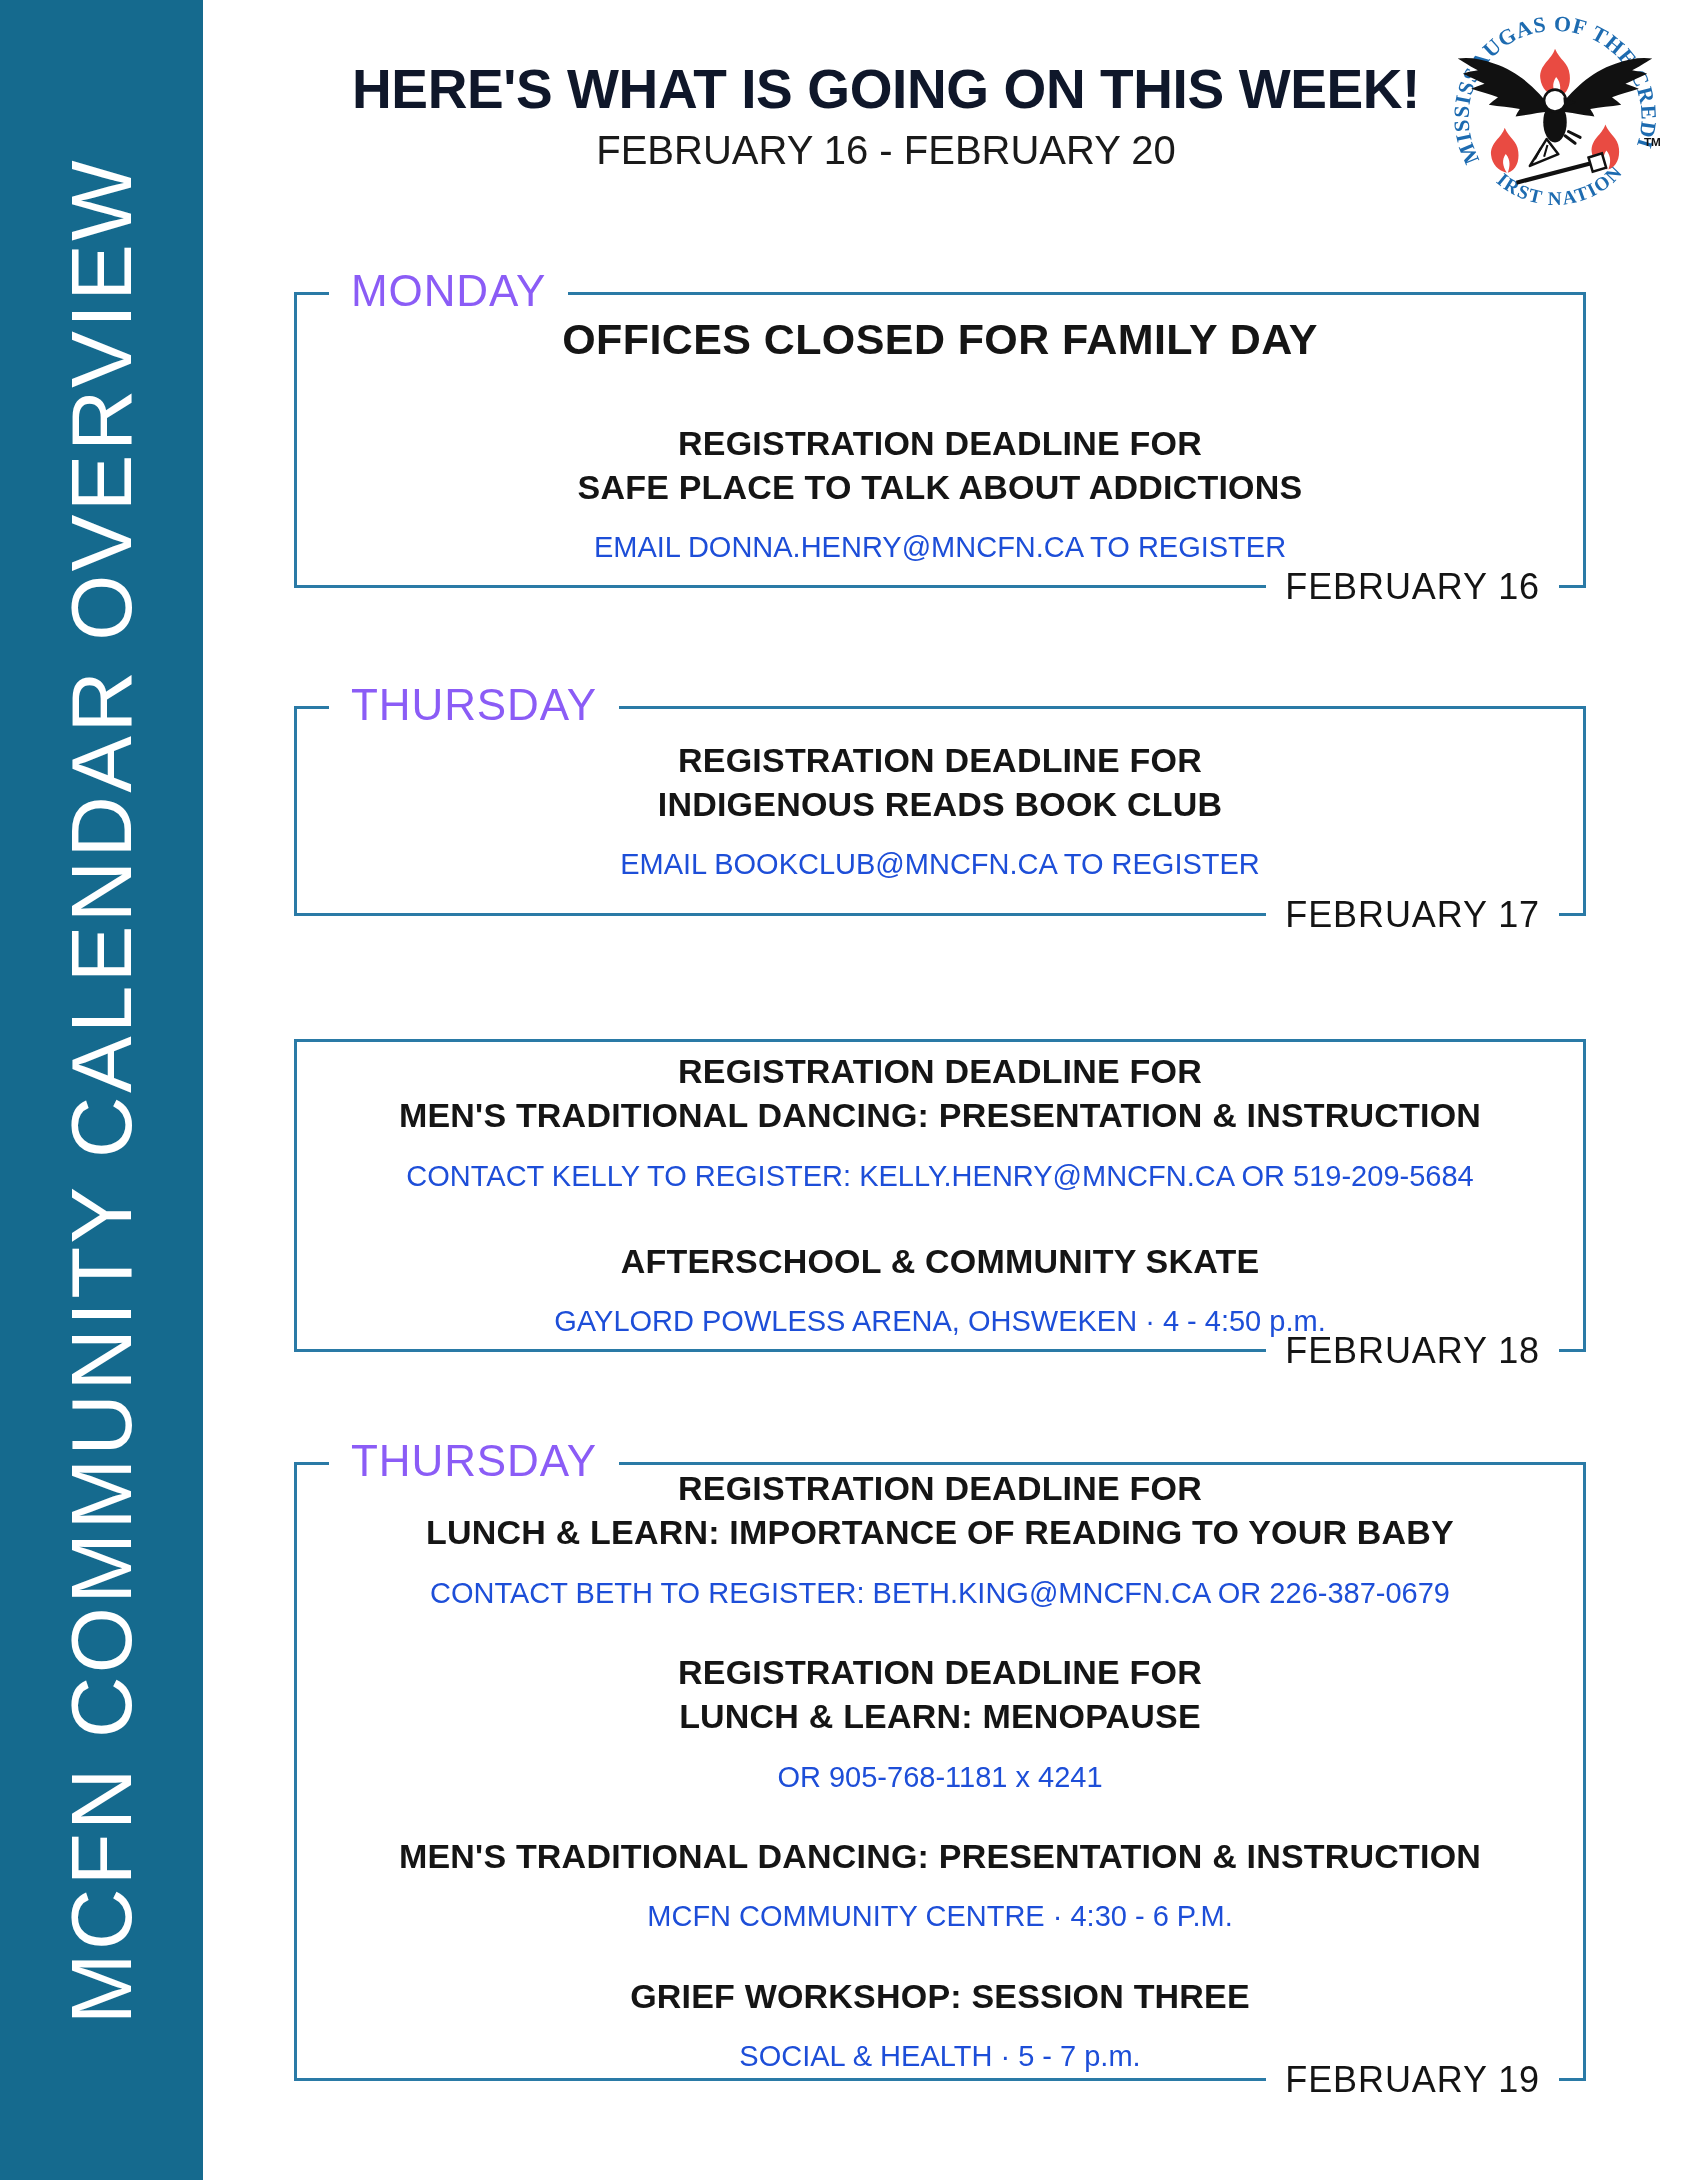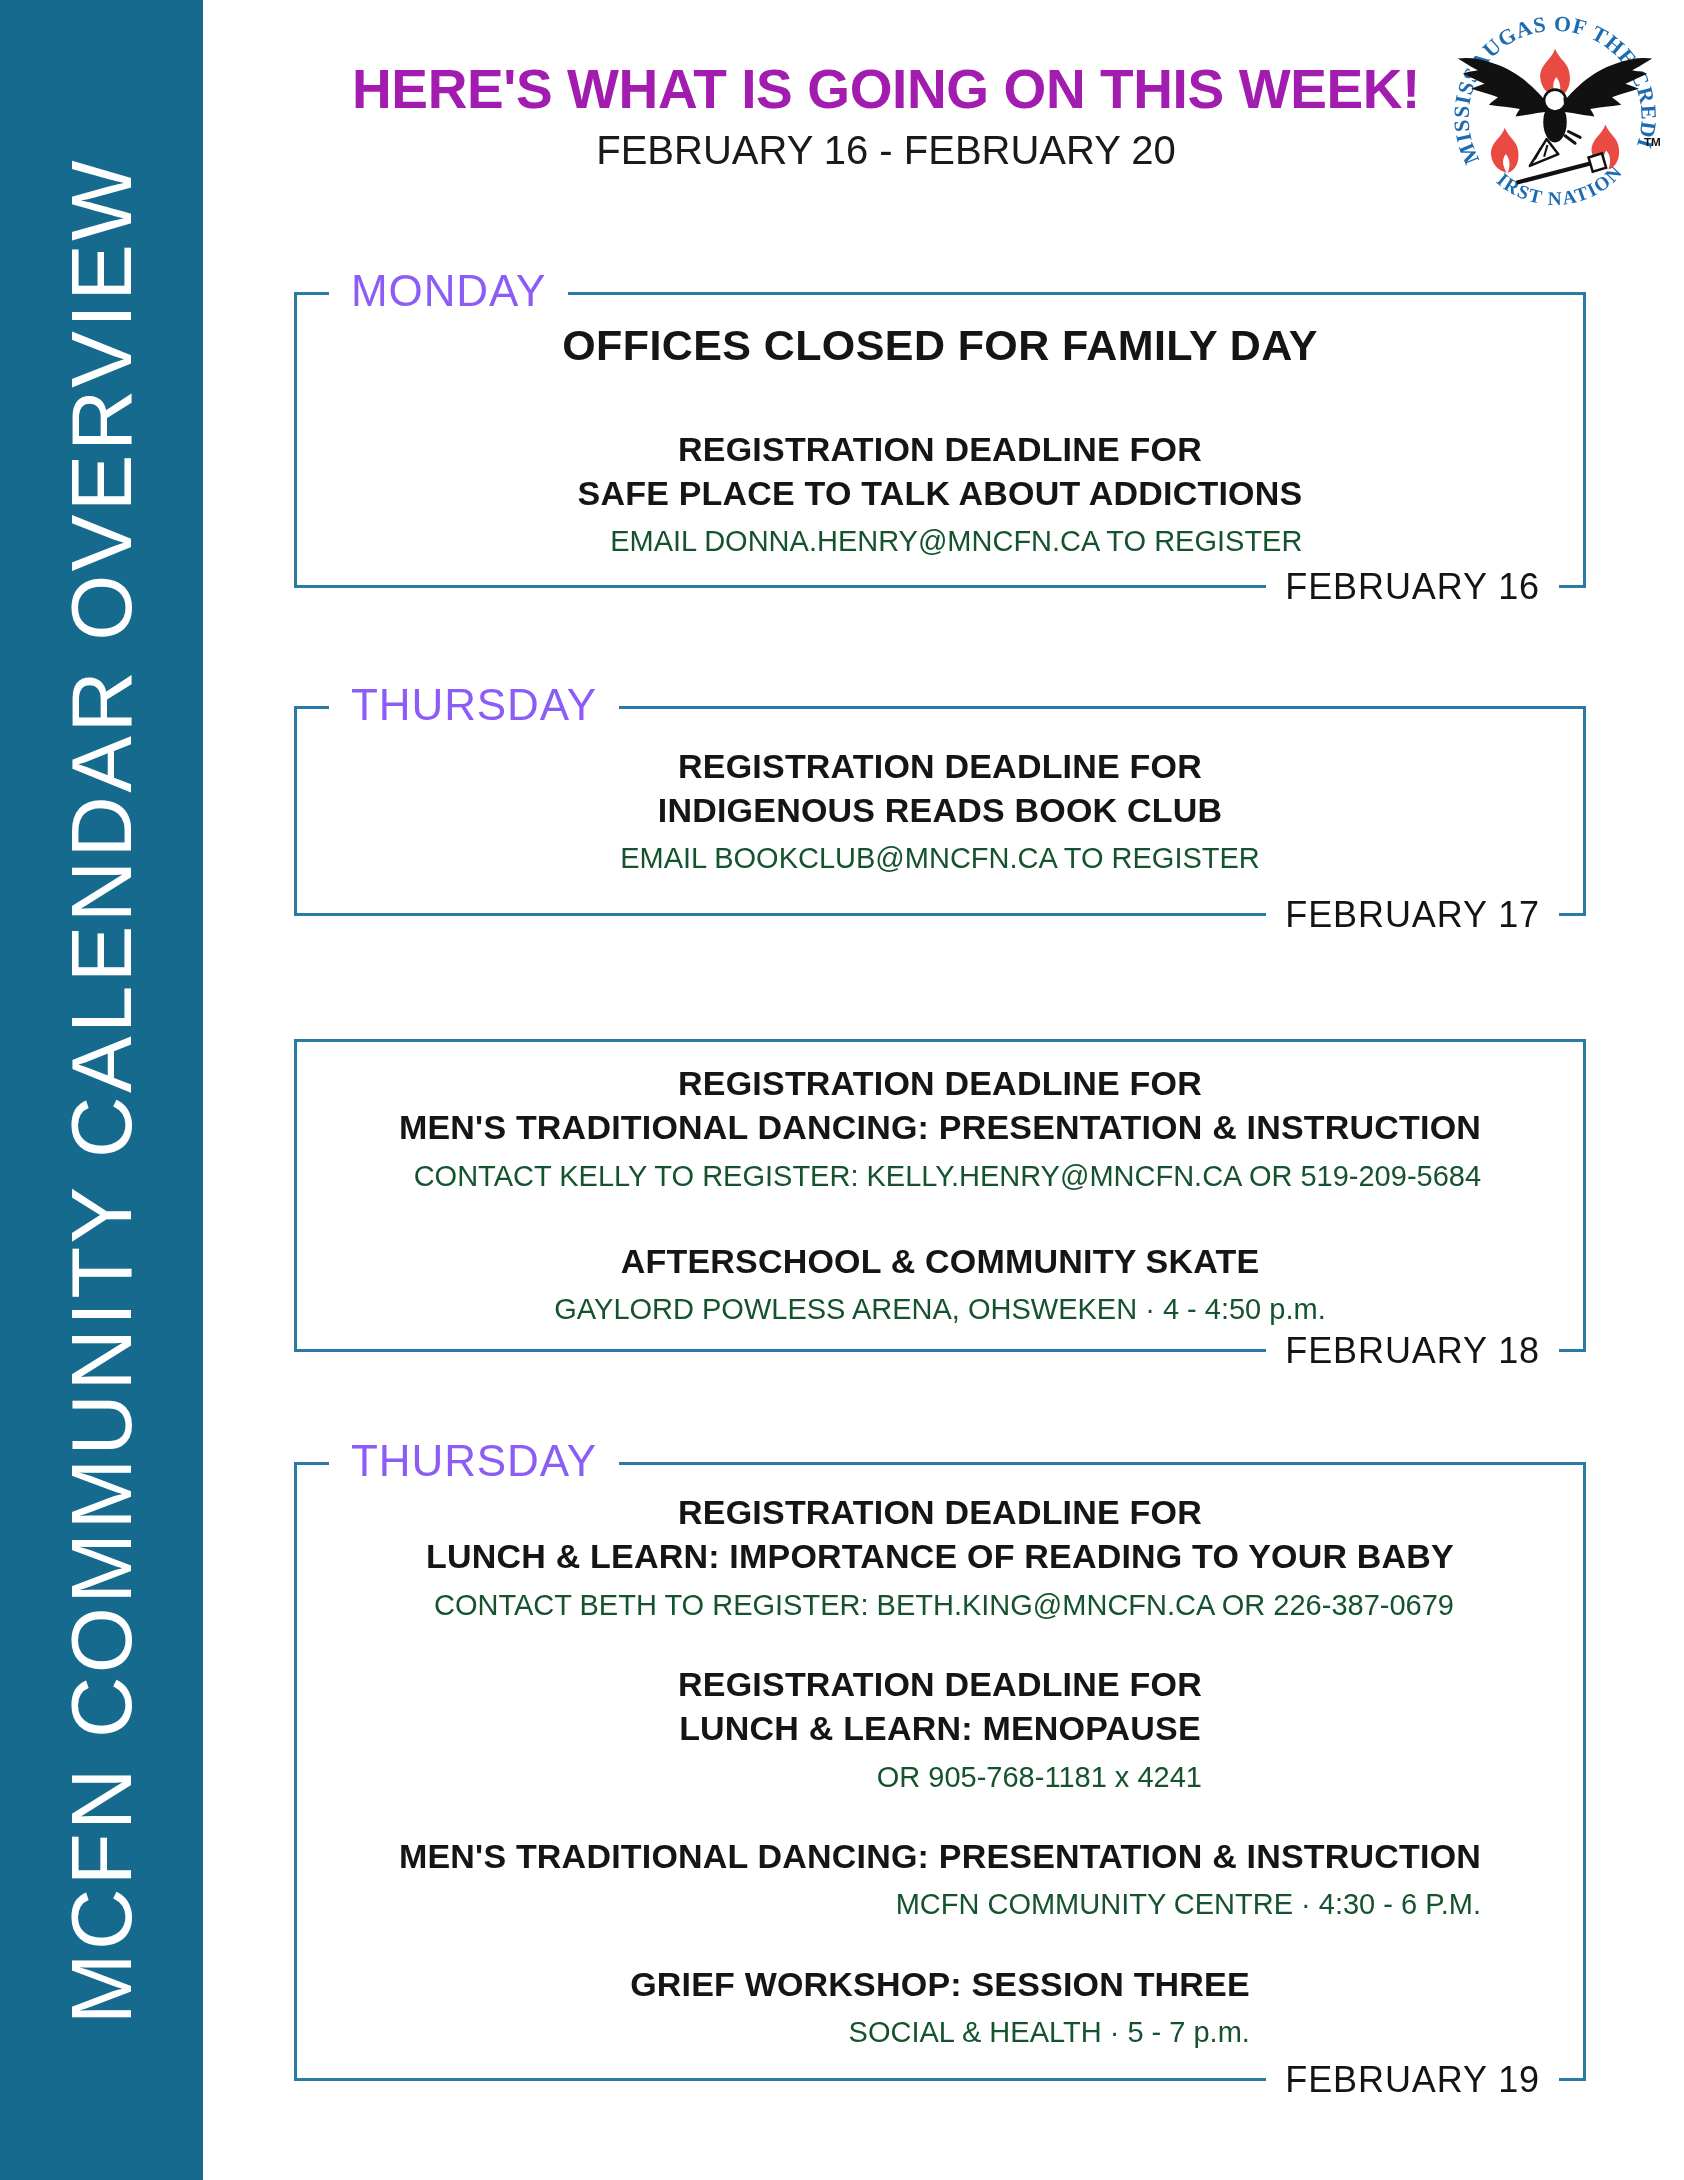--- a/index.html
+++ b/index.html
@@ -33,21 +33,21 @@
 
   
   .header {
     position:absolute; left:213px; top:61px; width:1346px;
     text-align:center;
   }
   .title {
     font-size:55px;
     font-weight:800;
     letter-spacing:-0.4px;
-    color:#a21caf;
+    color:#0f172a;
     line-height:1.05;
   }
   .subtitle {
     margin-top:10.2px;
     font-size:40px;
     font-weight:500;
     color:#1a1a1a;
     line-height:1.05;
   }
 
@@ -105,25 +105,24 @@
 
   .event { text-align:center; }
   .event-title {
     font-size:34px; font-weight:700;
     line-height:1.3;
     color:#151515;
     letter-spacing:0.2px;
   }
   .event-title.large { font-size:43px; letter-spacing:0.4px; }
   .event-details {
-    margin-top:6px;
+    margin-top:18px;
     font-size:29px; font-weight:400;
     line-height:1.4;
-    color:#14532d;
-    text-align:right;
+    color:#1d4ed8;
   }
 </style>
 </head>
 <body>
 
 <div class="page">
 
   <aside class="sidebar">
     <span class="sidebar-text">MCFN COMMUNITY CALENDAR OVERVIEW</span>
   </aside>

